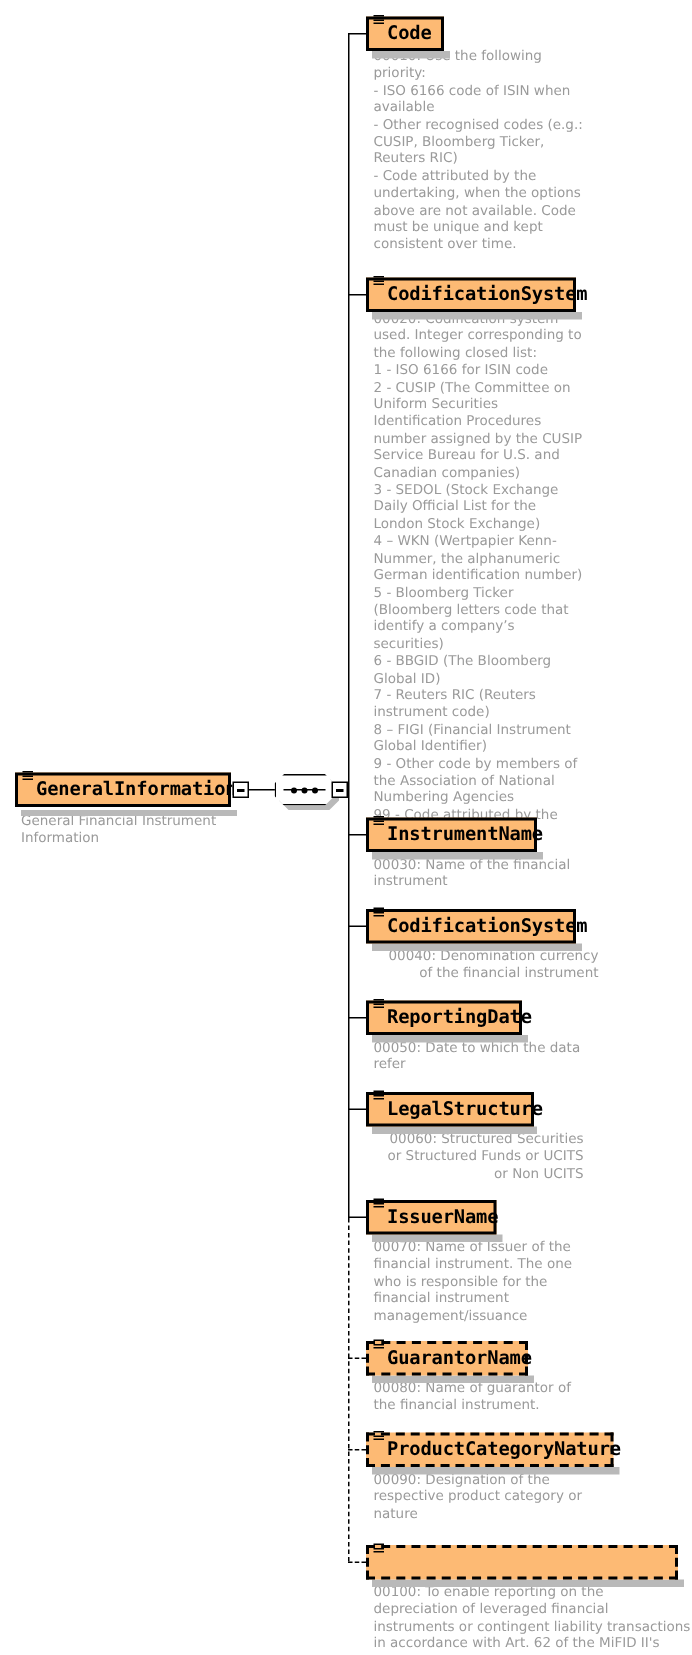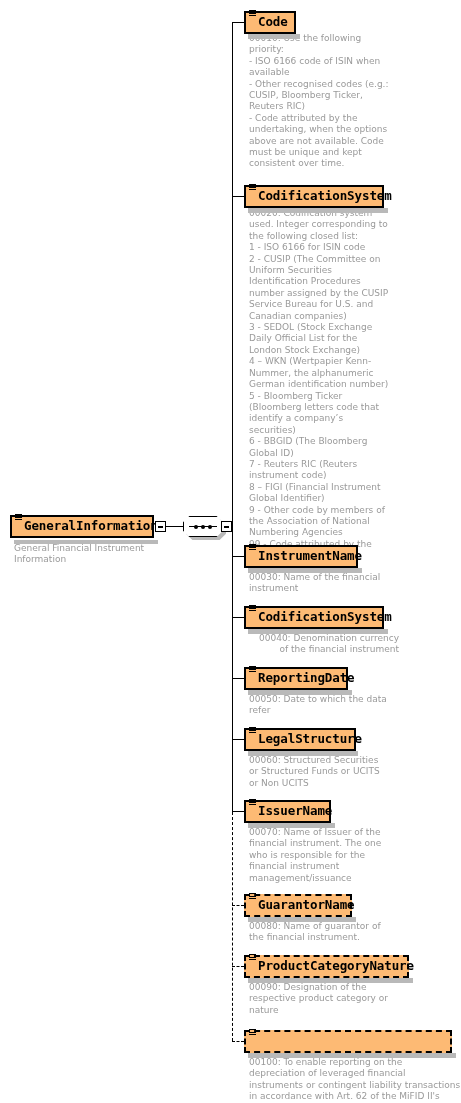--- a/index.html
+++ b/index.html
@@ -294,21 +294,21 @@
 
 <div class="node-shadow" style="left:248px; top:751px; width:110px; height:5px;"></div>
 <div class="node" style="left:244px; top:728px; width:112px;">
   <span class="node-glyph">
       <i></i>
       <i></i>
       <i></i>
     </span>
   <span class="node-label">LegalStructure</span>
 </div>
-<div class="doc" style="left:249px; top:755px; width:140px;">00060: Structured Securities or Structured Funds or UCITS or Non UCITS</div>
+<div class="doc" style="left:249px; top:755px; width:140px;text-align:right;">00060: Structured Securities or Structured Funds or UCITS or Non UCITS</div>
 
 <div class="node-shadow" style="left:248px; top:823px; width:87px; height:5px;"></div>
 <div class="node" style="left:244px; top:800px; width:87px;">
   <span class="node-glyph">
       <i></i>
       <i></i>
       <i></i>
     </span>
   <span class="node-label">IssuerName</span>
 </div>

